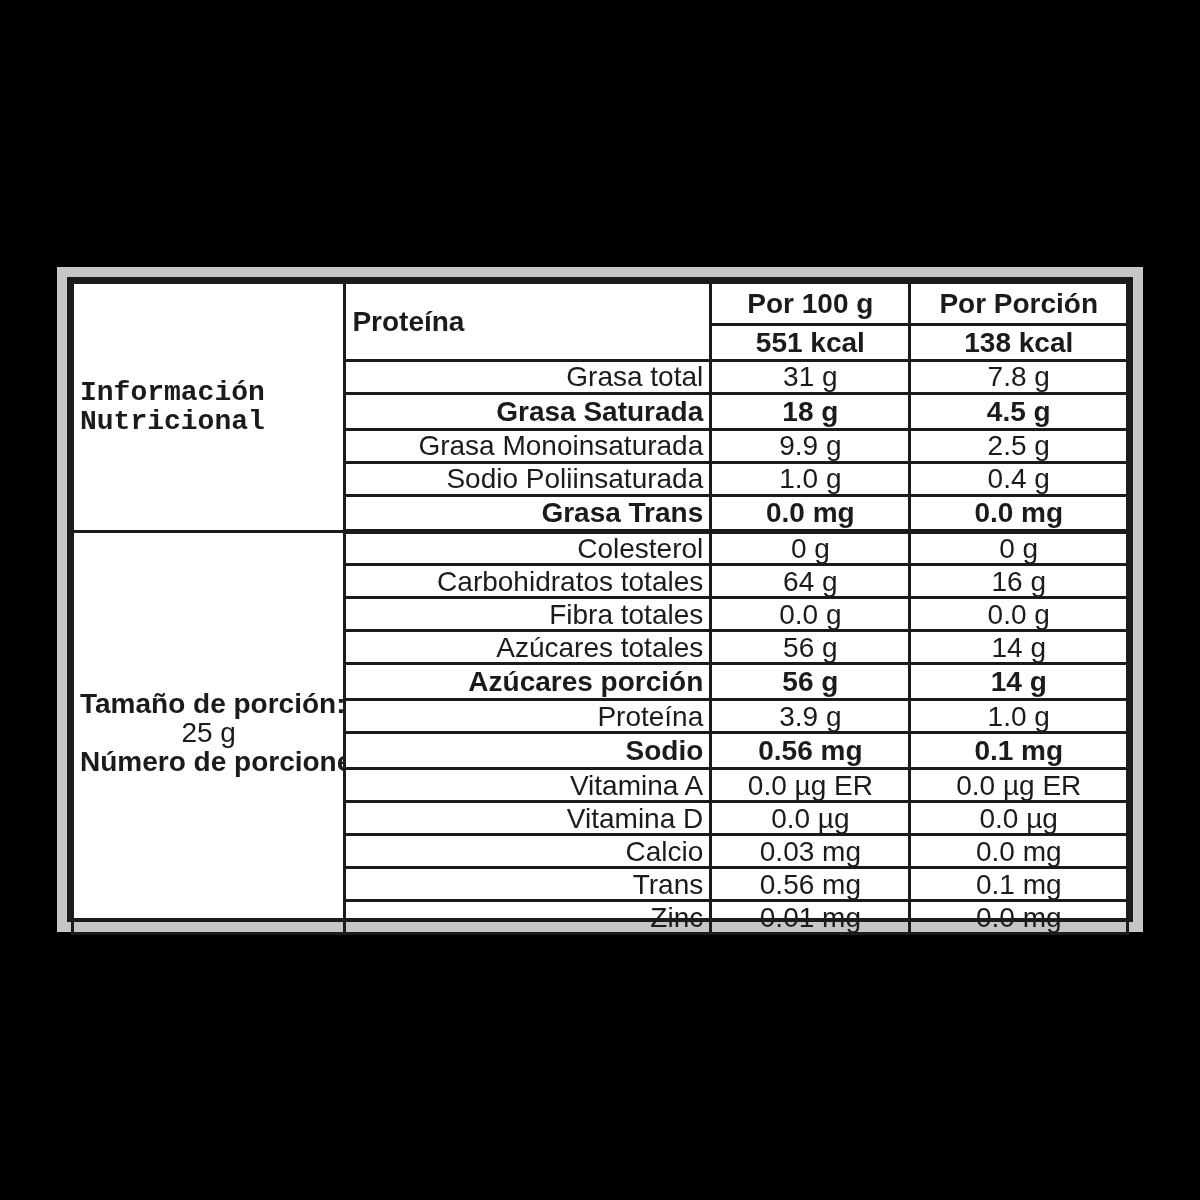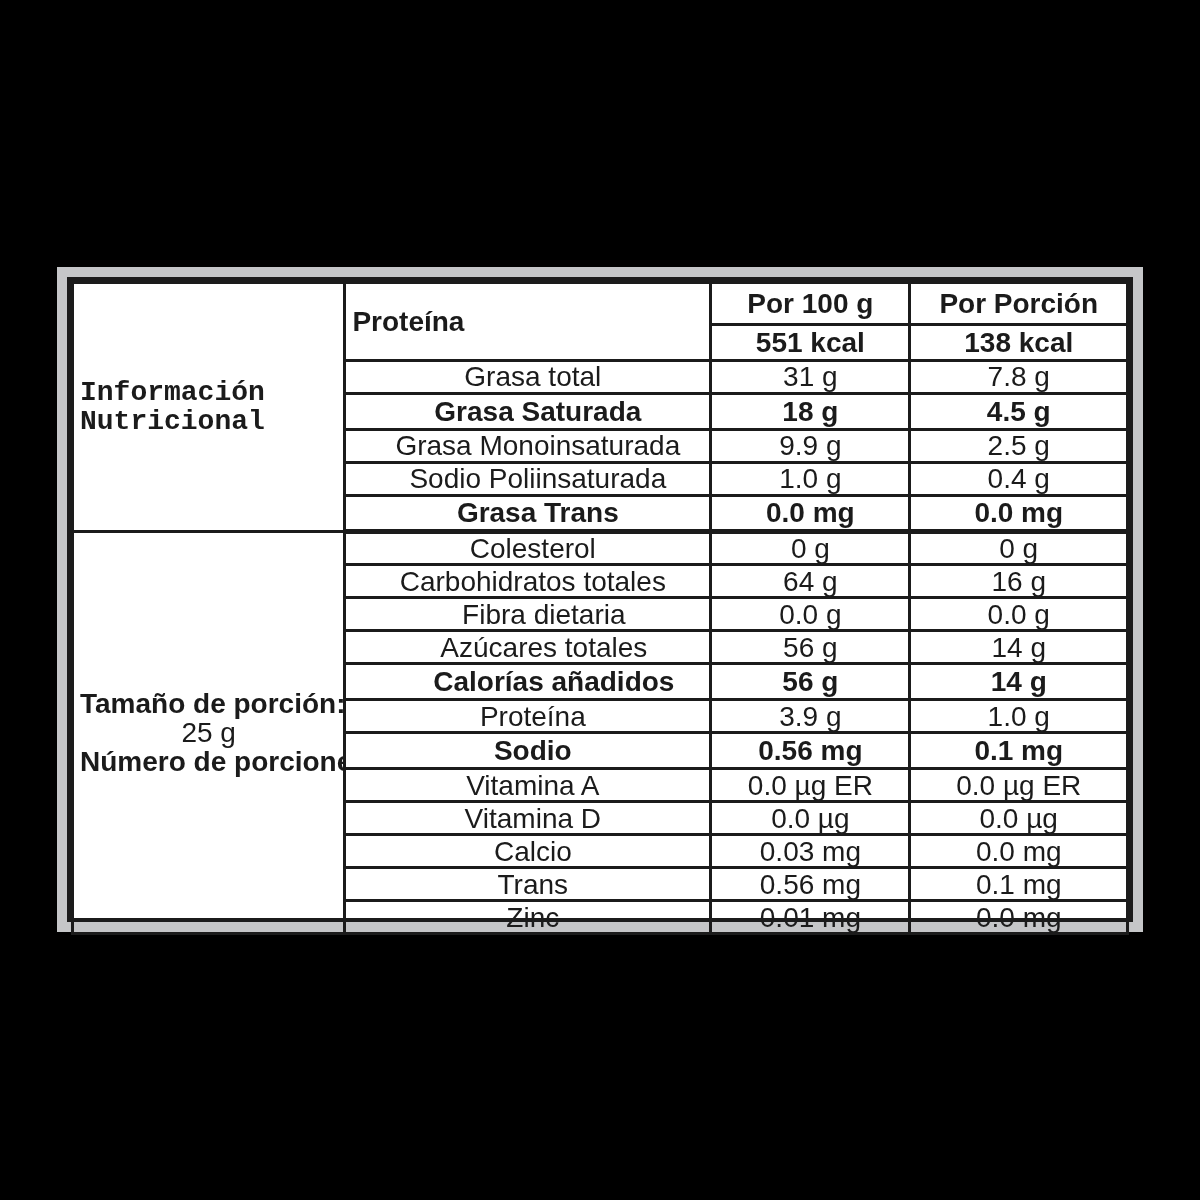--- a/index.html
+++ b/index.html
@@ -38,21 +38,21 @@
   }
   col.c1{width:268px;}
   col.c2{width:360px;}
   col.c3{width:196px;}
   col.c4{width:214px;}
 
   tr.hdr1{height:42px;}
   tr.r{height:33px;}
   tr.rb{height:36px;}
 
-  td.lab{text-align:center;}
+  td.lab{text-align:right;}
   td.val{text-align:center;margin-top:8px;}
   .b{font-weight:bold;}
 
   td.info{
     vertical-align:top;text-align:left;
     padding:10px 8px 0 20px;
     font-weight:bold;font-size:32px;line-height:1.45;
     white-space:normal;
     font-family:Liberation Mono, monospace;
   }
@@ -140,31 +140,31 @@
         <td class="lab i1">Colesterol</td>
         <td class="val">0 g</td>
         <td class="val">0 g</td>
       </tr>
       <tr class="r">
         <td class="lab i1">Carbohidratos totales</td>
         <td class="val">64 g</td>
         <td class="val">16 g</td>
       </tr>
       <tr class="r">
-        <td class="lab i3">Fibra dietaria</td>
+        <td class="lab i3">Fibra totales</td>
         <td class="val">0.0 g</td>
         <td class="val">0.0 g</td>
       </tr>
       <tr class="r">
         <td class="lab i3">Azúcares totales</td>
         <td class="val">56 g</td>
         <td class="val">14 g</td>
       </tr>
       <tr class="rb">
-        <td class="lab i4 b">Calorías añadidos</td>
+        <td class="lab i4 b">Azúcares porción</td>
         <td class="val b">56 g</td>
         <td class="val b">14 g</td>
       </tr>
       <tr class="r">
         <td class="lab i1">Proteína</td>
         <td class="val">3.9 g</td>
         <td class="val">1.0 g</td>
       </tr>
       <tr class="rb">
         <td class="lab i1 b">Sodio</td>

